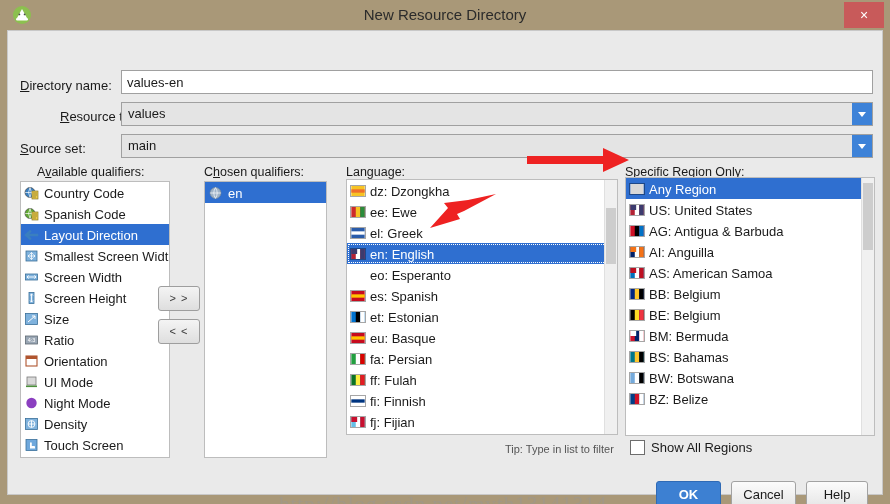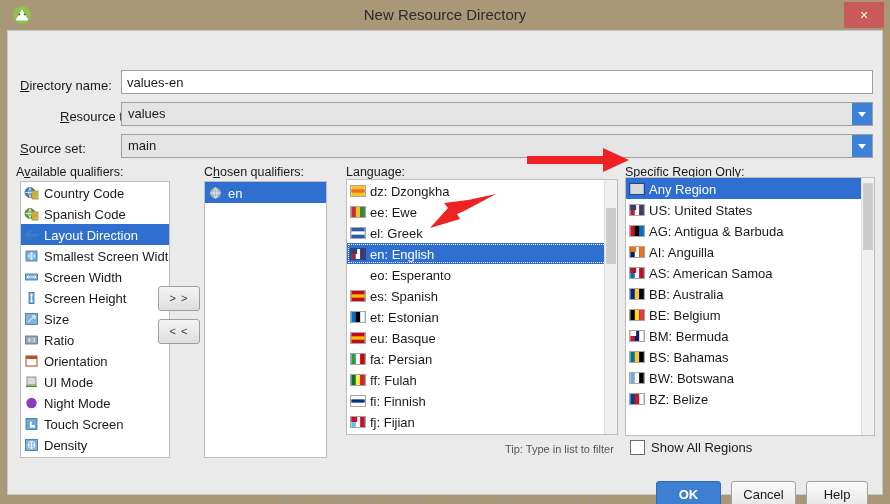--- a/index.html
+++ b/index.html
@@ -278,21 +278,21 @@
     </div>
 
     <div class="form-label" style="left:12px; top:110px;"><span class="mn">S</span>ource set:</div>
     <div class="combo" style="left:113px; top:103px; width:752px; height:24px;">
       <span class="val">main</span>
       <span class="arrowbox">
           <i></i>
         </span>
     </div>
 
-    <div class="caption" style="left:8px; top:134px;text-align:center;">A<span class="mn">v</span>ailable qualifiers:</div>
+    <div class="caption" style="left:29px; top:134px;text-align:center;">A<span class="mn">v</span>ailable qualifiers:</div>
     <div class="caption" style="left:196px; top:134px;">C<span class="mn">h</span>osen qualifiers:</div>
     <div class="caption" style="left:338px; top:134px;">Language:</div>
     <div class="caption" style="left:617px; top:134px;">Specific Region Only:</div>
 
     <div class="listbox" id="avail-list" style="left:12px; top:150px; width:150px; height:277px;">
         <div class="listrow"><span class="ico"><svg width="15" height="14" viewBox="0 0 15 14" style="display: block; margin-top: 1px;">
               <circle cx="6" cy="6.5" r="5" fill="#3a7fbf" stroke="#4a4a4a" stroke-width="0.7"></circle>
               <path d="M1.2 6.5 H10.8 M6 1.6 q3 4.9 0 9.8 M6 1.6 q-3 4.9 0 9.8" stroke="#ffffff" stroke-width="0.7" fill="none"></path>
               <rect x="8" y="5" width="6" height="8" fill="#e8c84a" stroke="#8a7a2a" stroke-width="0.7"></rect>
               <path d="M9 7h4 M9 9h4 M9 11h3" stroke="#8a7a2a" stroke-width="0.7"></path>
@@ -332,28 +332,28 @@
             </svg></span><span class="lbl">Orientation</span></div>
         <div class="listrow"><span class="ico"><svg width="15" height="14" viewBox="0 0 15 14" style="display: block; margin-top: 1px;">
               <rect x="3" y="2" width="9" height="8" fill="#d9d9d9" stroke="#7a7a7a" stroke-width="0.8"></rect>
               <rect x="2" y="10.5" width="11" height="1.6" fill="#4c8f3c"></rect>
             </svg></span><span class="lbl">UI Mode</span></div>
         <div class="listrow"><span class="ico"><svg width="15" height="14" viewBox="0 0 15 14" style="display: block; margin-top: 1px;">
               <circle cx="7.5" cy="7" r="5.2" fill="#8b3fc0"></circle>
               <path d="M9.5 2.6 a5.2 5.2 0 0 0 0 8.8 a5.2 5.2 0 0 1 0 -8.8" fill="#ffffff" opacity="0.9"></path>
             </svg></span><span class="lbl">Night Mode</span></div>
         <div class="listrow"><span class="ico"><svg width="15" height="14" viewBox="0 0 15 14" style="display: block; margin-top: 1px;">
-              <rect x="2" y="1.5" width="11" height="11" fill="#6fa8dc" stroke="#3a6f99" stroke-width="0.8"></rect>
-              <path d="M6 10.5 V5.2 a0.9 0.9 0 0 1 1.8 0 V8 h2.4 a0.8 0.8 0 0 1 0.8 0.8 v1.7 Z" fill="#ffffff"></path>
-            </svg></span><span class="lbl">Touch Screen</span></div>
-        <div class="listrow"><span class="ico"><svg width="15" height="14" viewBox="0 0 15 14" style="display: block; margin-top: 1px;">
               <rect x="1.5" y="1.5" width="12" height="11" fill="#7fb2dd" stroke="#3a6f99" stroke-width="0.8"></rect>
               <circle cx="7.5" cy="7" r="3.4" fill="none" stroke="#ffffff" stroke-width="0.9"></circle>
               <path d="M7.5 3.6 v6.8 M4.1 7 h6.8" stroke="#ffffff" stroke-width="0.9"></path>
             </svg></span><span class="lbl">Density</span></div>
+        <div class="listrow"><span class="ico"><svg width="15" height="14" viewBox="0 0 15 14" style="display: block; margin-top: 1px;">
+              <rect x="2" y="1.5" width="11" height="11" fill="#6fa8dc" stroke="#3a6f99" stroke-width="0.8"></rect>
+              <path d="M6 10.5 V5.2 a0.9 0.9 0 0 1 1.8 0 V8 h2.4 a0.8 0.8 0 0 1 0.8 0.8 v1.7 Z" fill="#ffffff"></path>
+            </svg></span><span class="lbl">Touch Screen</span></div>
       </div>
 
     <button class="midbtn" style="left:150px; top:255px;">&gt; &gt;</button>
     <button class="midbtn" style="left:150px; top:288px;">&lt; &lt;</button>
 
     <div class="listbox" id="chosen-list" style="left:196px; top:150px; width:123px; height:277px;">
         <div class="listrow sel"><span class="ico"><svg width="15" height="14" viewBox="0 0 15 14" style="display: block; margin-top: 1px;">
               <circle cx="7.5" cy="7" r="5.4" fill="#9fb3c8" stroke="#7d8f9f" stroke-width="0.8"></circle>
               <path d="M2.1 7 H12.9 M7.5 1.6 q3.4 5.4 0 10.8 M7.5 1.6 q-3.4 5.4 0 10.8" stroke="#ffffff" stroke-width="0.7" fill="none"></path>
             </svg></span><span class="lbl">en</span></div>
@@ -442,21 +442,21 @@
         <div class="listrow"><span class="ico"><svg width="16" height="12" viewBox="0 0 16 12" style="display: block; margin-top: 2px; border: 1px solid rgba(0, 0, 0, 0.35); box-sizing: border-box;">
               <rect x="0" y="0" width="16" height="12" fill="#0071bc"></rect>
               <rect x="5.33" y="0" width="5.34" height="12" fill="#ffffff"></rect>
               <rect x="10.66" y="0" width="5.34" height="12" fill="#bd1021"></rect>
               <rect x="0" y="0" width="7" height="6" fill="#bd1021"></rect>
             </svg></span><span class="lbl">AS: American Samoa</span></div>
         <div class="listrow"><span class="ico"><svg width="16" height="12" viewBox="0 0 16 12" style="display: block; margin-top: 2px; border: 1px solid rgba(0, 0, 0, 0.35); box-sizing: border-box;">
               <rect x="0" y="0" width="16" height="12" fill="#00267f"></rect>
               <rect x="5.33" y="0" width="5.34" height="12" fill="#ffc726"></rect>
               <rect x="10.66" y="0" width="5.34" height="12" fill="#000000"></rect>
-            </svg></span><span class="lbl">BB: Australia</span></div>
+            </svg></span><span class="lbl">BB: Belgium</span></div>
         <div class="listrow"><span class="ico"><svg width="16" height="12" viewBox="0 0 16 12" style="display: block; margin-top: 2px; border: 1px solid rgba(0, 0, 0, 0.35); box-sizing: border-box;">
               <rect x="0" y="0" width="16" height="12" fill="#000000"></rect>
               <rect x="5.33" y="0" width="5.34" height="12" fill="#fdda24"></rect>
               <rect x="10.66" y="0" width="5.34" height="12" fill="#ef3340"></rect>
             </svg></span><span class="lbl">BE: Belgium</span></div>
         <div class="listrow"><span class="ico"><svg width="16" height="12" viewBox="0 0 16 12" style="display: block; margin-top: 2px; border: 1px solid rgba(0, 0, 0, 0.35); box-sizing: border-box;">
               <rect x="0" y="0" width="16" height="12" fill="#cf142b"></rect>
               <rect x="5.33" y="0" width="5.34" height="12" fill="#012169"></rect>
               <rect x="10.66" y="0" width="5.34" height="12" fill="#ffffff"></rect>
               <rect x="0" y="0" width="7" height="6" fill="#ffffff"></rect>

